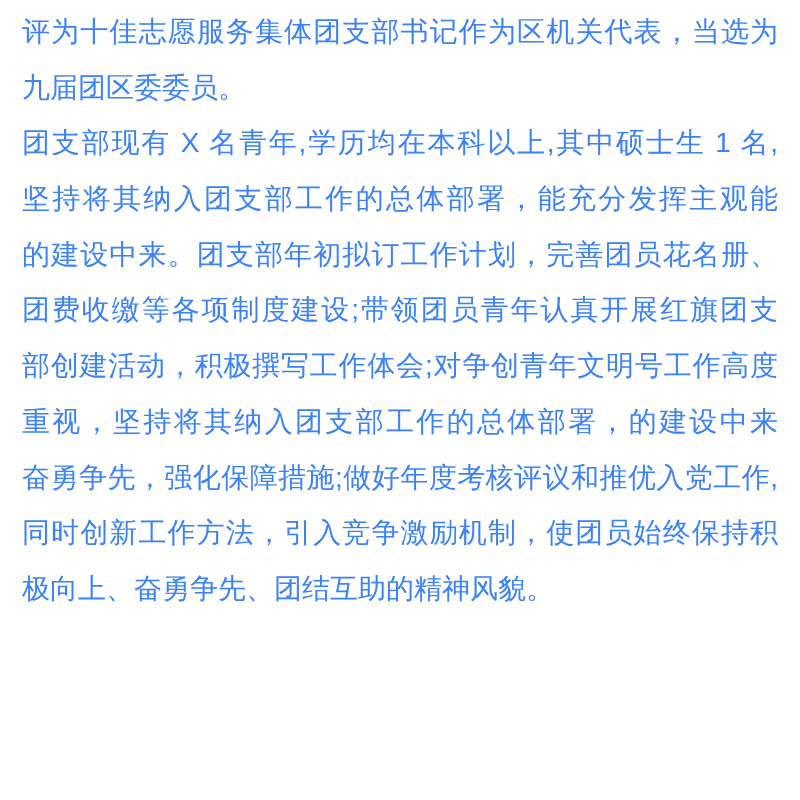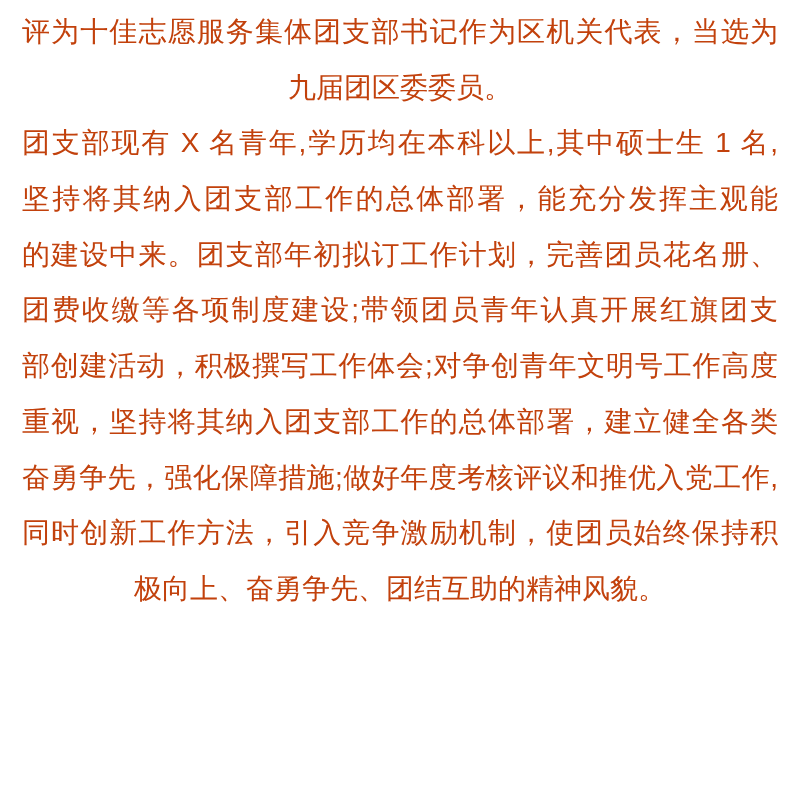--- a/index.html
+++ b/index.html
@@ -11,27 +11,27 @@
     overflow: hidden;
   }
   .article {
     box-sizing: border-box;
     width: 800px;
     height: 800px;
     padding: 4px 22px 0 22px;
     font-family: "Liberation Sans", "DejaVu Sans", sans-serif;
     font-size: 28px;
     line-height: 55.7px;
-    color: #c2410c;
+    color: #3b82f6;
     letter-spacing: 0;
     background: #ffffff;
   }
   .ln {
     white-space: nowrap;
-    text-align: center;
+    text-align: left;
   }
   .ln.j {
     white-space: normal;
     text-align: justify;
     text-align-last: justify;
     text-justify: inter-character;
     overflow: hidden;
     height: 55.7px;
   }
 </style>
@@ -39,17 +39,17 @@
 <body>
 
 <div class="article">
   <div class="ln j">评为十佳志愿服务集体团支部书记作为区机关代表，当选为</div>
   <div class="ln">九届团区委委员。</div>
   <div class="ln j">团支部现有 X 名青年,学历均在本科以上,其中硕士生 1 名,</div>
   <div class="ln j">坚持将其纳入团支部工作的总体部署，能充分发挥主观能</div>
   <div class="ln j">的建设中来。团支部年初拟订工作计划，完善团员花名册、</div>
   <div class="ln j">团费收缴等各项制度建设;带领团员青年认真开展红旗团支</div>
   <div class="ln j">部创建活动，积极撰写工作体会;对争创青年文明号工作高度</div>
-  <div class="ln j">重视，坚持将其纳入团支部工作的总体部署，建立健全各类</div>
+  <div class="ln j">重视，坚持将其纳入团支部工作的总体部署，的建设中来</div>
   <div class="ln j">奋勇争先，强化保障措施;做好年度考核评议和推优入党工作,</div>
   <div class="ln j">同时创新工作方法，引入竞争激励机制，使团员始终保持积</div>
   <div class="ln">极向上、奋勇争先、团结互助的精神风貌。</div>
 </div>
 
 </body></html>

